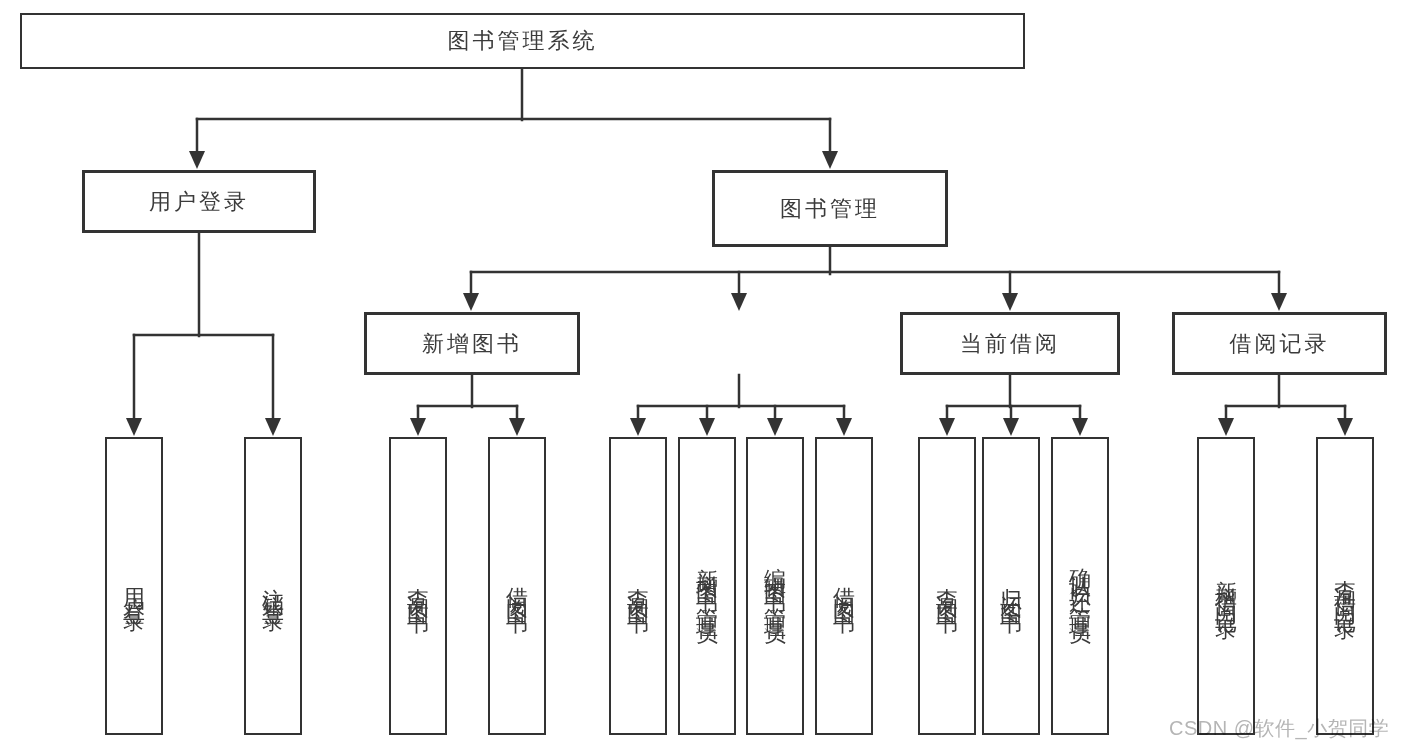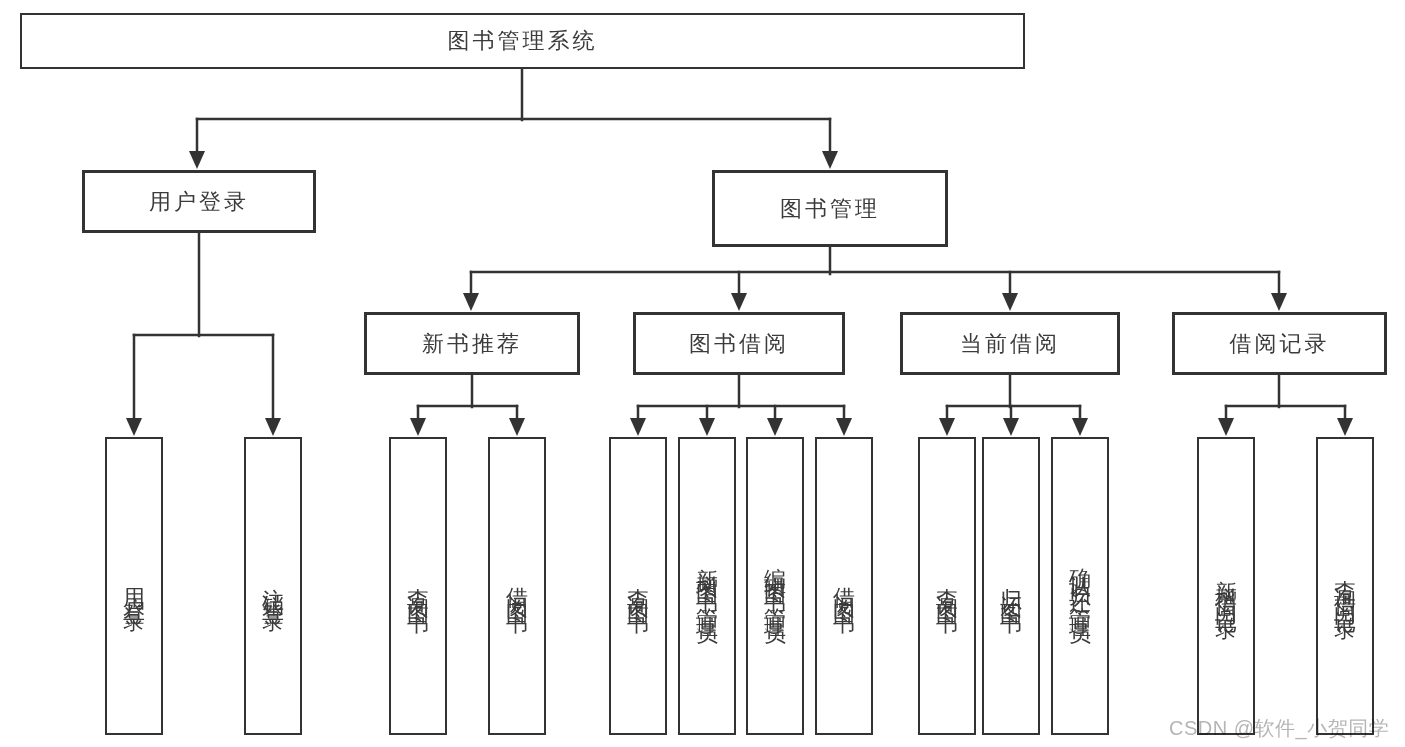--- a/index.html
+++ b/index.html
@@ -128,24 +128,21 @@
   </div>
 
   <div class="hbox" style="left:82px;top:170px;width:234px;height:63px;">
     <span>用户登录</span>
   </div>
   <div class="hbox" style="left:712px;top:170px;width:236px;height:77px;">
     <span>图书管理</span>
   </div>
 
   <div class="hbox" style="left:364px;top:312px;width:216px;height:63px;">
-    <span>新书推荐</span>
-  </div>
-  <div class="hbox" style="left:633px;top:312px;width:212px;height:63px;">
-    <span>图书借阅</span>
+    <span>新增图书</span>
   </div>
   <div class="hbox" style="left:900px;top:312px;width:220px;height:63px;text-align:center;">
     <span>当前借阅</span>
   </div>
   <div class="hbox" style="left:1172px;top:312px;width:215px;height:63px;">
     <span>借阅记录</span>
   </div>
 
   <div class="vbox" style="left:105px;top:437px;width:58px;height:298px;">
     <span class="vlabel">用户登录</span>

